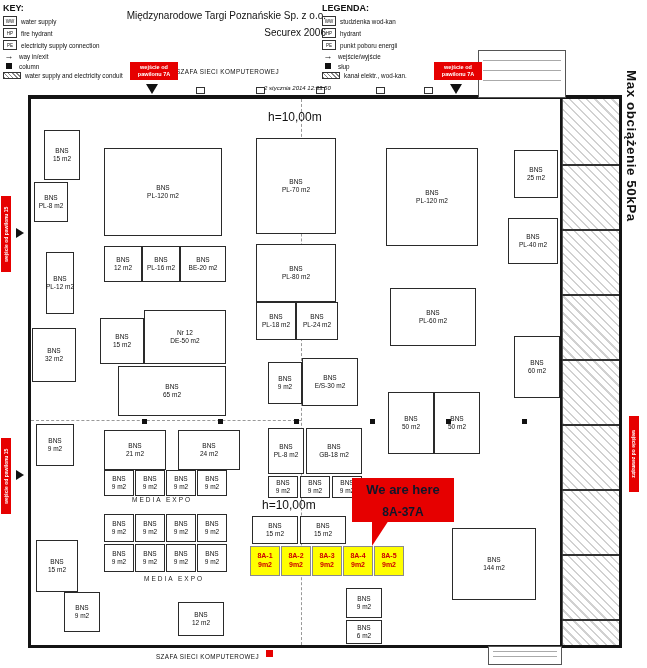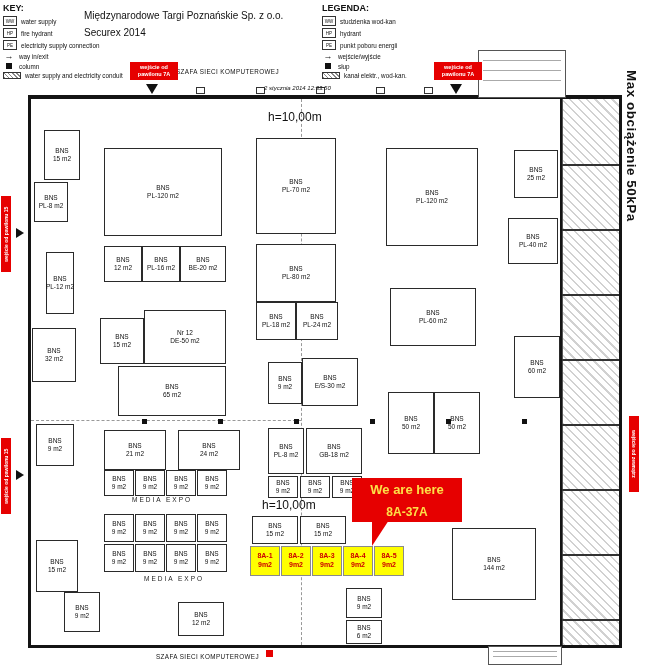--- a/index.html
+++ b/index.html
@@ -30,21 +30,21 @@
   .lg-label{font-size:6.3px;}
   .ic{display:inline-flex;align-items:center;justify-content:center;margin-right:4px;flex:none;}
   .ic-box{width:12px;height:8px;border:1px solid #333;font-size:4.5px;}
   .ic-arrow{width:12px;height:8px;}
   .ic-arrow::before{content:'\2192';font-size:9px;line-height:1;}
   .ic-square{width:12px;height:8px;}
   .ic-square::before{content:'';display:block;width:6px;height:6px;background:#111;margin:auto;}
   .ic-conduit{width:16px;height:5px;border:1px solid #333;
               background:repeating-linear-gradient(45deg,#888 0 1px,transparent 1px 3px);}
   
-  .titleblock{position:absolute;left:84px;top:10px;width:218px;text-align:left;z-index:10;}
+  .titleblock{position:absolute;left:108px;top:10px;width:218px;text-align:right;z-index:10;}
   .tb1,.tb2{font-size:10px;margin-bottom:6px;}
   .tb3{font-size:10px;}
   .stamp{position:absolute;border:1px solid #555;background:#fff;z-index:10;box-sizing:border-box;}
   .stamp .sline{height:1px;background:#aaa;margin:9px 4px 0;}
   .maxload{position:absolute;left:624px;top:70px;writing-mode:vertical-rl;font-size:13.5px;
            font-weight:bold;letter-spacing:.5px;white-space:nowrap;z-index:10;}
   .szafa{position:absolute;font-size:6.3px;letter-spacing:.4px;z-index:10;}
   .timestamp{position:absolute;font-size:6px;font-style:italic;z-index:10;}
   .hlabel{position:absolute;font-size:12px;z-index:10;}
   .media{position:absolute;font-size:6.5px;letter-spacing:2px;color:#222;z-index:10;}
@@ -53,22 +53,22 @@
         font-weight:bold;text-align:center;line-height:1.3;padding:2px 0;z-index:12;}
   .tri-down{position:absolute;width:0;height:0;border-left:6px solid transparent;
             border-right:6px solid transparent;border-top:10px solid #111;z-index:12;}
   .tri-right{position:absolute;width:0;height:0;border-top:5px solid transparent;
              border-bottom:5px solid transparent;border-left:8px solid #111;z-index:12;}
   .vred{position:absolute;background:var(--marker,#e60000);color:#fff;font-size:5px;font-weight:bold;
         writing-mode:vertical-rl;transform:rotate(180deg);text-align:center;padding:1px 2px;
         z-index:12;line-height:1.2;overflow:hidden;}
   .vred-r{transform:none;}
   .redsq{position:absolute;background:var(--marker,#e60000);z-index:10;}
-  .callout{position:absolute;left:352px;top:478px;width:110px;height:44px;background:var(--marker,#e60000);
-           color:#fde047;display:flex;flex-direction:column;align-items:center;justify-content:center;z-index:30;}
+  .callout{position:absolute;left:352px;top:478px;width:102px;height:44px;background:var(--marker,#e60000);
+           color:#0f172a;display:flex;flex-direction:column;align-items:center;justify-content:center;z-index:30;}
   .callout .c1{font-size:13px;font-weight:bold;}
   .callout .c2{font-size:12px;font-weight:bold;margin-top:8px;}
   .pointer{position:absolute;left:372px;top:520px;width:0;height:0;
            border-top:26px solid var(--marker,#e60000);border-right:17px solid transparent;z-index:29;}
 </style>
 </head>
 <body>
 
 <div class="canvas">
 
@@ -97,21 +97,21 @@
         </div>
         <div class="lg-row">
           <span class="ic ic-conduit"></span>
           <span class="lg-label">water supply and electricity conduit</span>
         </div>
       </div>
   </div>
 
   <div class="titleblock">
     <div class="tb1">Międzynarodowe Targi Poznańskie Sp. z o.o.</div>
-    <div class="tb3">Securex 2014</div>
+    <div class="tb3">Securex 2006</div>
   </div>
 
   <div class="legenda">
     <div class="lg-title">LEGENDA:</div>
     <div id="legenda-items">
         <div class="lg-row">
           <span class="ic ic-box">WW</span>
           <span class="lg-label">studzienka wod-kan</span>
         </div>
         <div class="lg-row">

